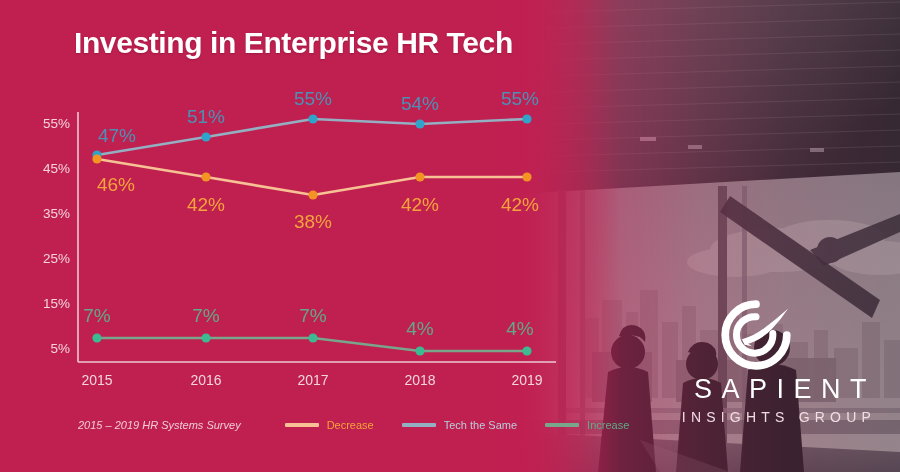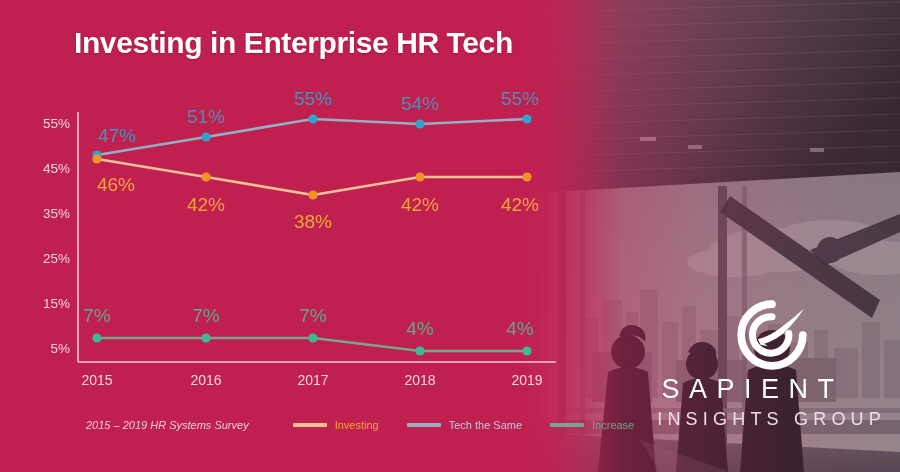--- a/index.html
+++ b/index.html
@@ -89,21 +89,20 @@
     font-weight: normal;
   }
 
   
   .legend {
     position: absolute;
     left: 78px; top: 414px;
     width: 480px; height: 22px;
     display: flex;
     align-items: center;
-    margin-left: 8px;
   }
   .legend-source {
     font-size: 11px;
     font-style: italic;
     color: #f0cbd8;
     white-space: nowrap;
     margin-right: 44px;
   }
   .legend-item {
     display: flex;
@@ -116,37 +115,37 @@
     width: 34px;
     height: 3.5px;
     border-radius: 1px;
     margin-right: 8px;
   }
   .legend-text { font-size: 11px; }
 
   
   .logo {
     position: absolute;
-    left: 652px; top: 300px;
+    left: 636px; top: 300px;
     width: 240px; height: 140px;
-    text-align: left;
+    text-align: right;
     color: #ffffff;
   }
   .logo-mark { width: 70px; height: 70px; margin: 0 auto; display: block; }
   .logo-word {
     font-size: 27px;
     letter-spacing: 9.5px;
     font-weight: 300;
     margin-top: 4px;
     text-indent: 9.5px;
     color: #ffffff;
     font-family: "Liberation Sans", sans-serif;
   }
   .logo-sub {
-    font-size: 18px;
+    font-size: 14px;
     letter-spacing: 5.2px;
     margin-top: 4px;
     text-indent: 5.2px;
     color: #f2dde4;
     font-family: "Liberation Sans", sans-serif;
   }
 </style>
 </head>
 <body>
 
@@ -324,21 +323,21 @@
         <text class="dlabel" fill="#63a887" x="520" y="335">4%</text>
       </g>
     </svg>
   </div>
 
   <div class="legend">
     <span class="legend-source">2015 – 2019 HR Systems Survey</span>
 
     <span class="legend-item">
       <span class="legend-dash" style="background:#f7c194"></span>
-      <span class="legend-text" style="color:#f5a33a">Investing</span>
+      <span class="legend-text" style="color:#f5a33a">Decrease</span>
     </span>
 
     <span class="legend-item">
       <span class="legend-dash" style="background:#94aec2"></span>
       <span class="legend-text" style="color:#b9cddd">Tech the Same</span>
     </span>
 
     <span class="legend-item">
       <span class="legend-dash" style="background:#79a58a"></span>
       <span class="legend-text" style="color:#63a887">Increase</span>

